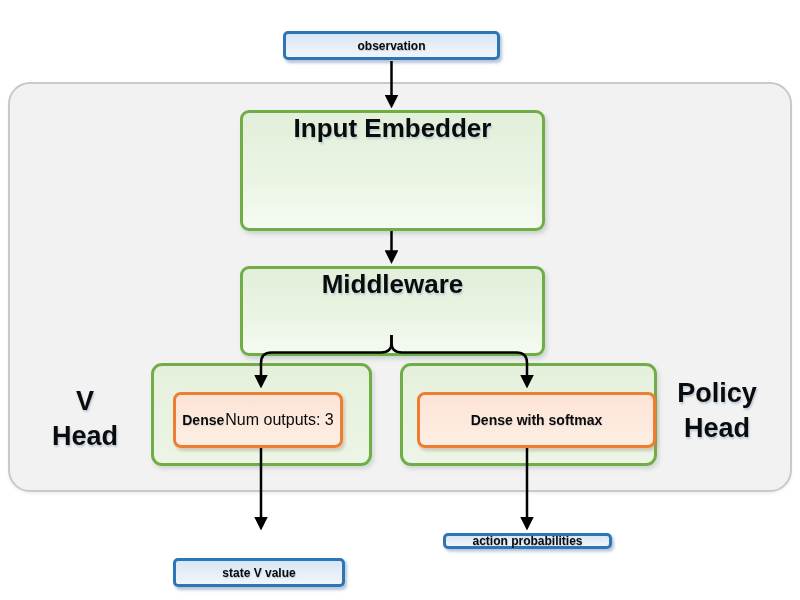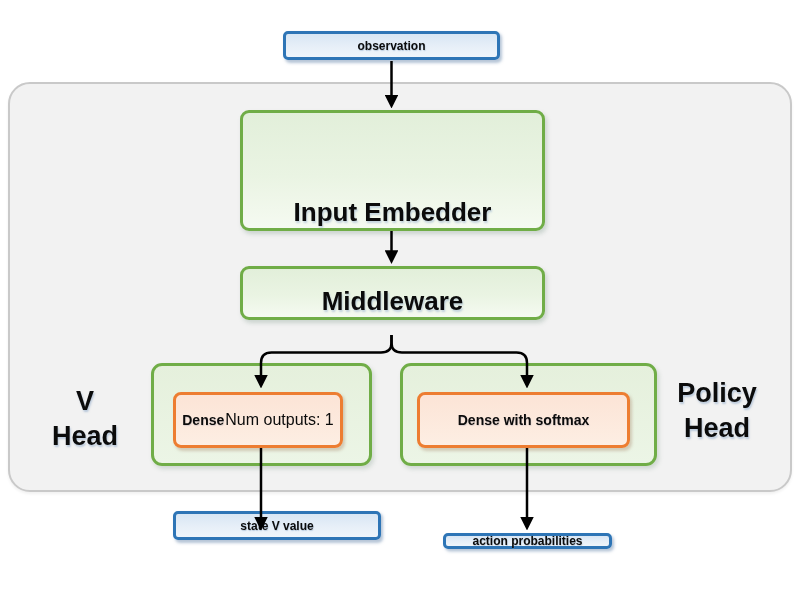--- a/index.html
+++ b/index.html
@@ -25,35 +25,35 @@
   .io {
     position:absolute; display:flex; align-items:center; justify-content:center;
     background:linear-gradient(180deg,#d8e6f4 0%,#e7eff8 55%,#eff5fb 100%);
     border:3px solid var(--blue-border,#2e75b6);
     border-radius:5px;
     font-weight:bold; font-size:12px;
     box-shadow:2px 2.5px 3px rgba(110,140,175,.5);
     text-shadow:.5px 1px 1px rgba(120,150,185,.45);
   }
   .io-observation { left:283px; top:31px;  width:217px; height:29px; }
-  .io-statev      { left:173px; top:511px; width:208px; height:29px; }
+  .io-statev      { left:173px; top:558px; width:172px; height:29px; }
   .io-actionp     { left:443px; top:533px; width:169px; height:16px; }
 
   
   .block {
-    position:absolute; display:flex; align-items:flex-end; justify-content:center;
+    position:absolute; display:flex; align-items:flex-start; justify-content:center;
     background:linear-gradient(180deg,#e2efda 0%,#eaf4e3 55%,#f5faf1 100%);
     border:3.5px solid var(--green-border,#70ad47);
     border-radius:9px;
     font-weight:bold; font-size:26px;
     box-shadow:2px 3px 4px rgba(130,155,140,.35);
     text-shadow:1px 2px 2px rgba(135,165,200,.45);
   }
   .block-embedder   { left:240px; top:110px; width:305px; height:121px; }
-  .block-middleware { left:240px; top:266px; width:305px; height:54px; }
+  .block-middleware { left:240px; top:266px; width:305px; height:90px; }
 
   
   .headbox {
     position:absolute;
     background:linear-gradient(180deg,#e5f0dc 0%,#ecf5e6 100%);
     border:3px solid var(--green-border,#70ad47);
     border-radius:11px;
     box-shadow:2px 3px 4px rgba(130,155,140,.3);
   }
   .headbox-v      { left:151px; top:363px; width:221px; height:103px; }
@@ -64,21 +64,21 @@
     position:absolute; display:flex; flex-direction:row;
     align-items:center; justify-content:center; gap:1px;
     background:linear-gradient(180deg,#fce4d6 0%,#fdeee3 100%);
     border:3px solid var(--orange-border,#ed7d31);
     border-radius:8px;
     box-shadow:2px 2.5px 3px rgba(170,140,115,.4);
   }
   .dense .title  { font-weight:bold; font-size:14px; text-shadow:.5px 1px 1px rgba(150,150,170,.35); }
   .dense .detail { font-size:16px; }
   .dense-v      { left:173px; top:392px; width:170px; height:56px; }
-  .dense-policy { left:417px; top:392px; width:213px; height:56px; }
+  .dense-policy { left:417px; top:392px; width:239px; height:56px; }
 
   
   .grouplabel {
     position:absolute; text-align:center;
     font-weight:bold; font-size:27px; line-height:35px;
     text-shadow:1px 2px 2px rgba(130,160,195,.5);
   }
   .grouplabel-v      { left:25px;  top:384px; width:120px; }
   .grouplabel-policy { left:652px; top:376px; width:130px; }
 
@@ -116,21 +116,21 @@
   </div>
   <div class="block block-middleware">
     <span>Middleware</span>
   </div>
 
   <div class="headbox headbox-v"></div>
   <div class="headbox headbox-policy"></div>
 
   <div class="dense dense-v">
     <div class="title">Dense</div>
-    <div class="detail">Num outputs: 1</div>
+    <div class="detail">Num outputs: 3</div>
   </div>
   <div class="dense dense-policy">
     <div class="title">Dense with softmax</div>
   </div>
 
   <div class="io io-observation">
     <span>observation</span>
   </div>
   <div class="io io-statev">
     <span>state V value</span>

